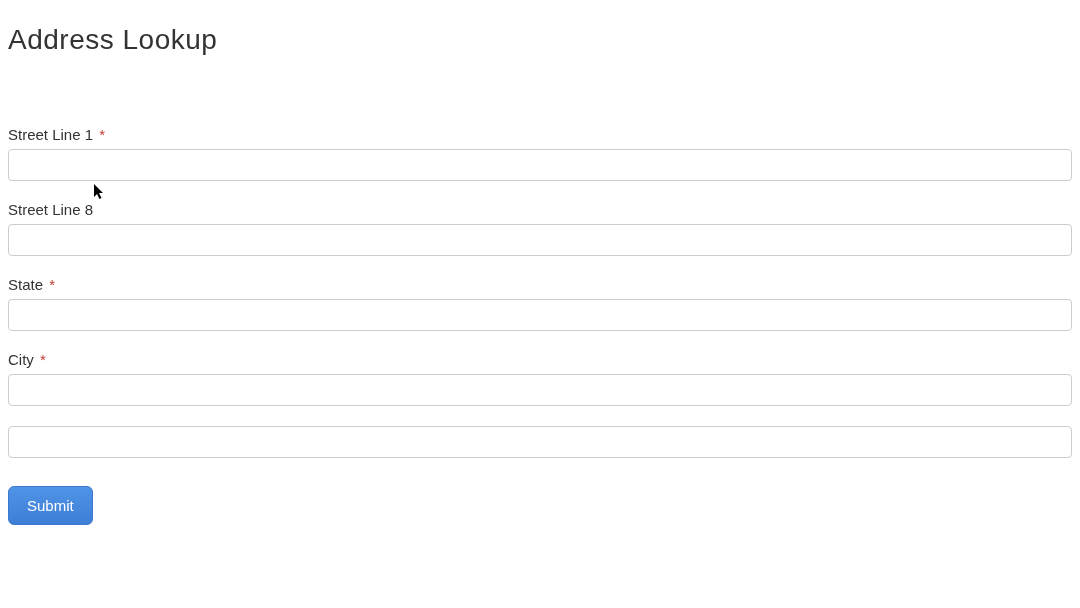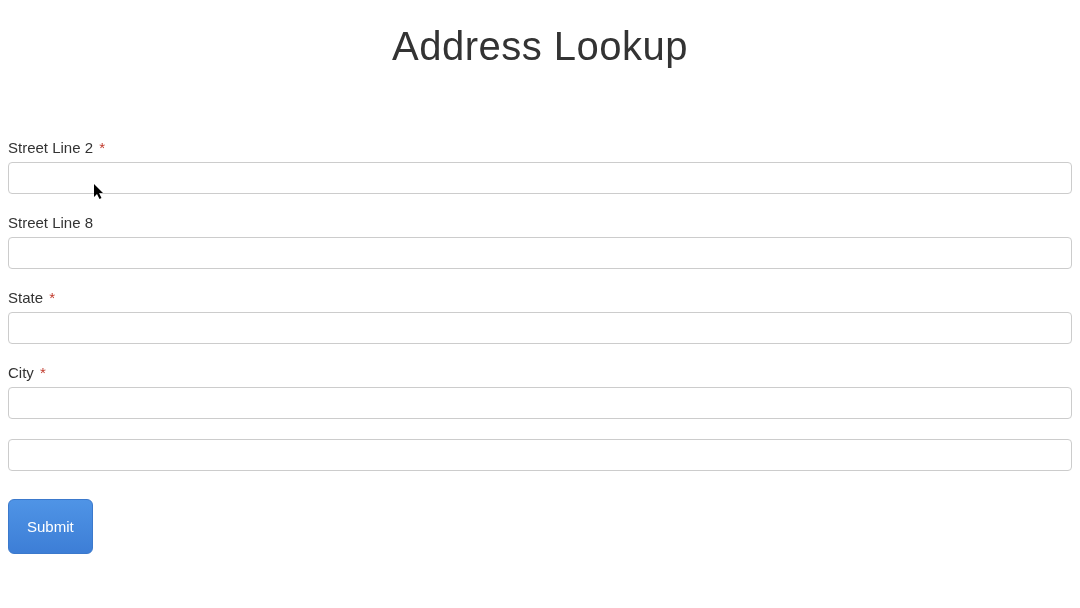--- a/index.html
+++ b/index.html
@@ -8,27 +8,26 @@
       padding: 0;
     }
     body {
       font-family: "Lucida Grande", "Segoe UI", Arial, sans-serif;
       background: #ffffff;
       color: #222;
       padding: 8px;
       width: 1080px;
     }
     h1.page-title {
-      font-size: 40px;
+      font-size: 28px;
       font-weight: 400;
       letter-spacing: 0.5px;
       color: #333;
       margin-top: 16px;
       margin-bottom: 70px;
-      text-align: center;
     }
     .form-group {
       margin-bottom: 20px;
     }
     .form-label {
       display: block;
       font-size: 15px;
       color: #333;
       margin-bottom: 6px;
       font-weight: 400;
@@ -47,21 +46,21 @@
       background: #fff;
     }
     .submit-button {
       display: inline-block;
       background: #4a90e2;
       background: linear-gradient(to bottom, #4f94e6, #3d7ed6);
       color: #ffffff;
       font-size: 15px;
       border: 1px solid #3b79cc;
       border-radius: 6px;
-      padding: 18px 18px;
+      padding: 10px 18px;
       cursor: pointer;
       margin-top: 8px;
     }
     .cursor-arrow {
       position: absolute;
       left: 94px;
       top: 184px;
       width: 12px;
       height: 16px;
       pointer-events: none;
@@ -69,21 +68,21 @@
   </style>
 </head>
 <body>
 
 <h1 class="page-title">Address Lookup</h1>
 
 <form>
 
   <div class="form-group">
     <label class="form-label">
-      <span>Street Line 2</span>
+      <span>Street Line 1</span>
       <span class="required-mark">*</span>
     </label>
     <input type="text" class="form-input" value="" style="">
   </div>
 
   <div class="form-group">
     <label class="form-label">
       <span>Street Line 8</span>
     </label>
     <input type="text" class="form-input" value="" style="">

